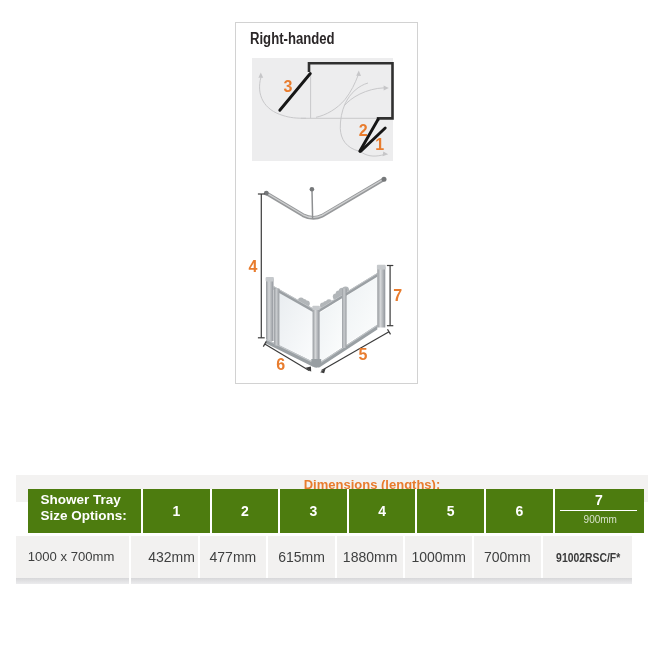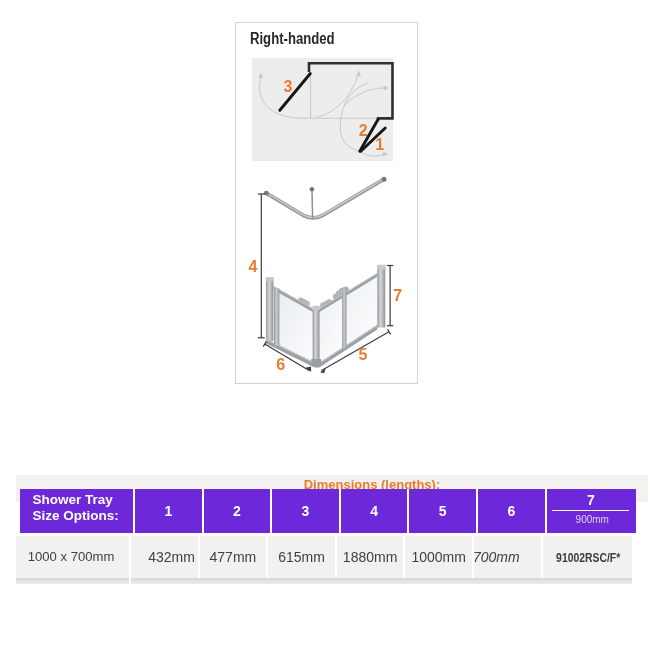--- a/index.html
+++ b/index.html
@@ -151,21 +151,21 @@
     <text x="35.7" y="197.6">6</text>
   </g>
 </svg>
 
 <div class="abs" style="left:16px;top:458.5px;width:616px;height:126px;">
 
   <div class="abs" style="left:0;top:0;width:632px;height:27px;background:#f3f2f1;margin-top:16px;">
     <div class="abs" style="left:96px;top:2.5px;width:520px;text-align:center;font-size:13px;font-weight:bold;color:#e87b2d;">Dimensions (lengths):</div>
   </div>
 
-  <div class="abs" style="left:4px;top:30px;width:616px;height:44px;background:#6d28d9;color:#ffffff;">
+  <div class="abs" style="left:12px;top:30px;width:616px;height:44px;background:#4d7c0f;color:#ffffff;">
     <div class="abs" style="left:12.5px;top:3.5px;font-size:13.5px;font-weight:bold;line-height:16px;">Shower Tray<br>Size Options:</div>
     <div class="abs" style="left:114px;top:0;width:68.6px;height:44px;line-height:44px;text-align:center;font-size:14px;font-weight:bold;">1</div>
     <div class="abs" style="left:182.6px;top:0;width:68.6px;height:44px;line-height:44px;text-align:center;font-size:14px;font-weight:bold;">2</div>
     <div class="abs" style="left:251.2px;top:0;width:68.6px;height:44px;line-height:44px;text-align:center;font-size:14px;font-weight:bold;">3</div>
     <div class="abs" style="left:319.8px;top:0;width:68.6px;height:44px;line-height:44px;text-align:center;font-size:14px;font-weight:bold;">4</div>
     <div class="abs" style="left:388.4px;top:0;width:68.6px;height:44px;line-height:44px;text-align:center;font-size:14px;font-weight:bold;">5</div>
     <div class="abs" style="left:457px;top:0;width:68.6px;height:44px;line-height:44px;text-align:center;font-size:14px;font-weight:bold;">6</div>
     <div class="abs" style="left:525.6px;top:3px;width:90.4px;height:20px;text-align:center;font-size:14px;font-weight:bold;">7</div>
     <div class="abs" style="left:532px;top:21px;width:77px;height:1px;background:#ffffff;"></div>
     <div class="abs" style="left:527.1px;top:25px;width:90.4px;text-align:center;font-size:10px;color:rgba(255,255,255,0.78);">900mm</div>
@@ -179,21 +179,21 @@
     <div class="abs" style="left:524.6px;top:0;width:2px;height:44px;background:#fff;"></div>
   </div>
 
   <div class="abs" style="left:0;top:77px;width:616px;height:42px;background:#f2f1f0;color:#3f4040;font-size:14px;">
     <div class="abs" style="left:-2.5px;top:0;width:114px;height:42px;line-height:42px;text-align:center;font-size:13.5px;transform:scaleX(0.97);transform-origin:center;">1000 x 700mm</div>
     <div class="abs" style="left:114px;top:0;width:83px;height:42px;line-height:42px;text-align:center;">432mm</div>
     <div class="abs" style="left:182.6px;top:0;width:68.6px;height:57px;line-height:42px;text-align:center;">477mm</div>
     <div class="abs" style="left:251.2px;top:0;width:68.6px;height:32px;line-height:42px;text-align:center;">615mm</div>
     <div class="abs" style="left:319.8px;top:0;width:68.6px;height:26px;line-height:42px;text-align:center;">1880mm</div>
     <div class="abs" style="left:388.4px;top:0;width:68.6px;height:30px;line-height:42px;text-align:center;">1000mm</div>
-    <div class="abs" style="left:457px;top:0;width:68.6px;height:44px;line-height:42px;font-style:italic;">700mm</div>
+    <div class="abs" style="left:457px;top:0;width:68.6px;height:44px;line-height:42px;text-align:center;">700mm</div>
     <div class="abs" style="left:527px;top:1.5px;width:90.4px;height:42px;line-height:42px;text-align:center;font-size:13px;font-weight:bold;color:#3a3a3a;transform:scaleX(0.8);transform-origin:center;">91002RSC/F*</div>
 
     <div class="abs" style="left:113px;top:0;width:2px;height:42px;background:#fff;"></div>
     <div class="abs" style="left:181.6px;top:0;width:2px;height:42px;background:#fff;"></div>
     <div class="abs" style="left:250.2px;top:0;width:2px;height:42px;background:#fff;"></div>
     <div class="abs" style="left:318.8px;top:0;width:2px;height:42px;background:#fff;"></div>
     <div class="abs" style="left:387.4px;top:0;width:2px;height:42px;background:#fff;"></div>
     <div class="abs" style="left:456px;top:0;width:2px;height:42px;background:#fff;"></div>
     <div class="abs" style="left:524.6px;top:0;width:2px;height:42px;background:#fff;"></div>
   </div>

